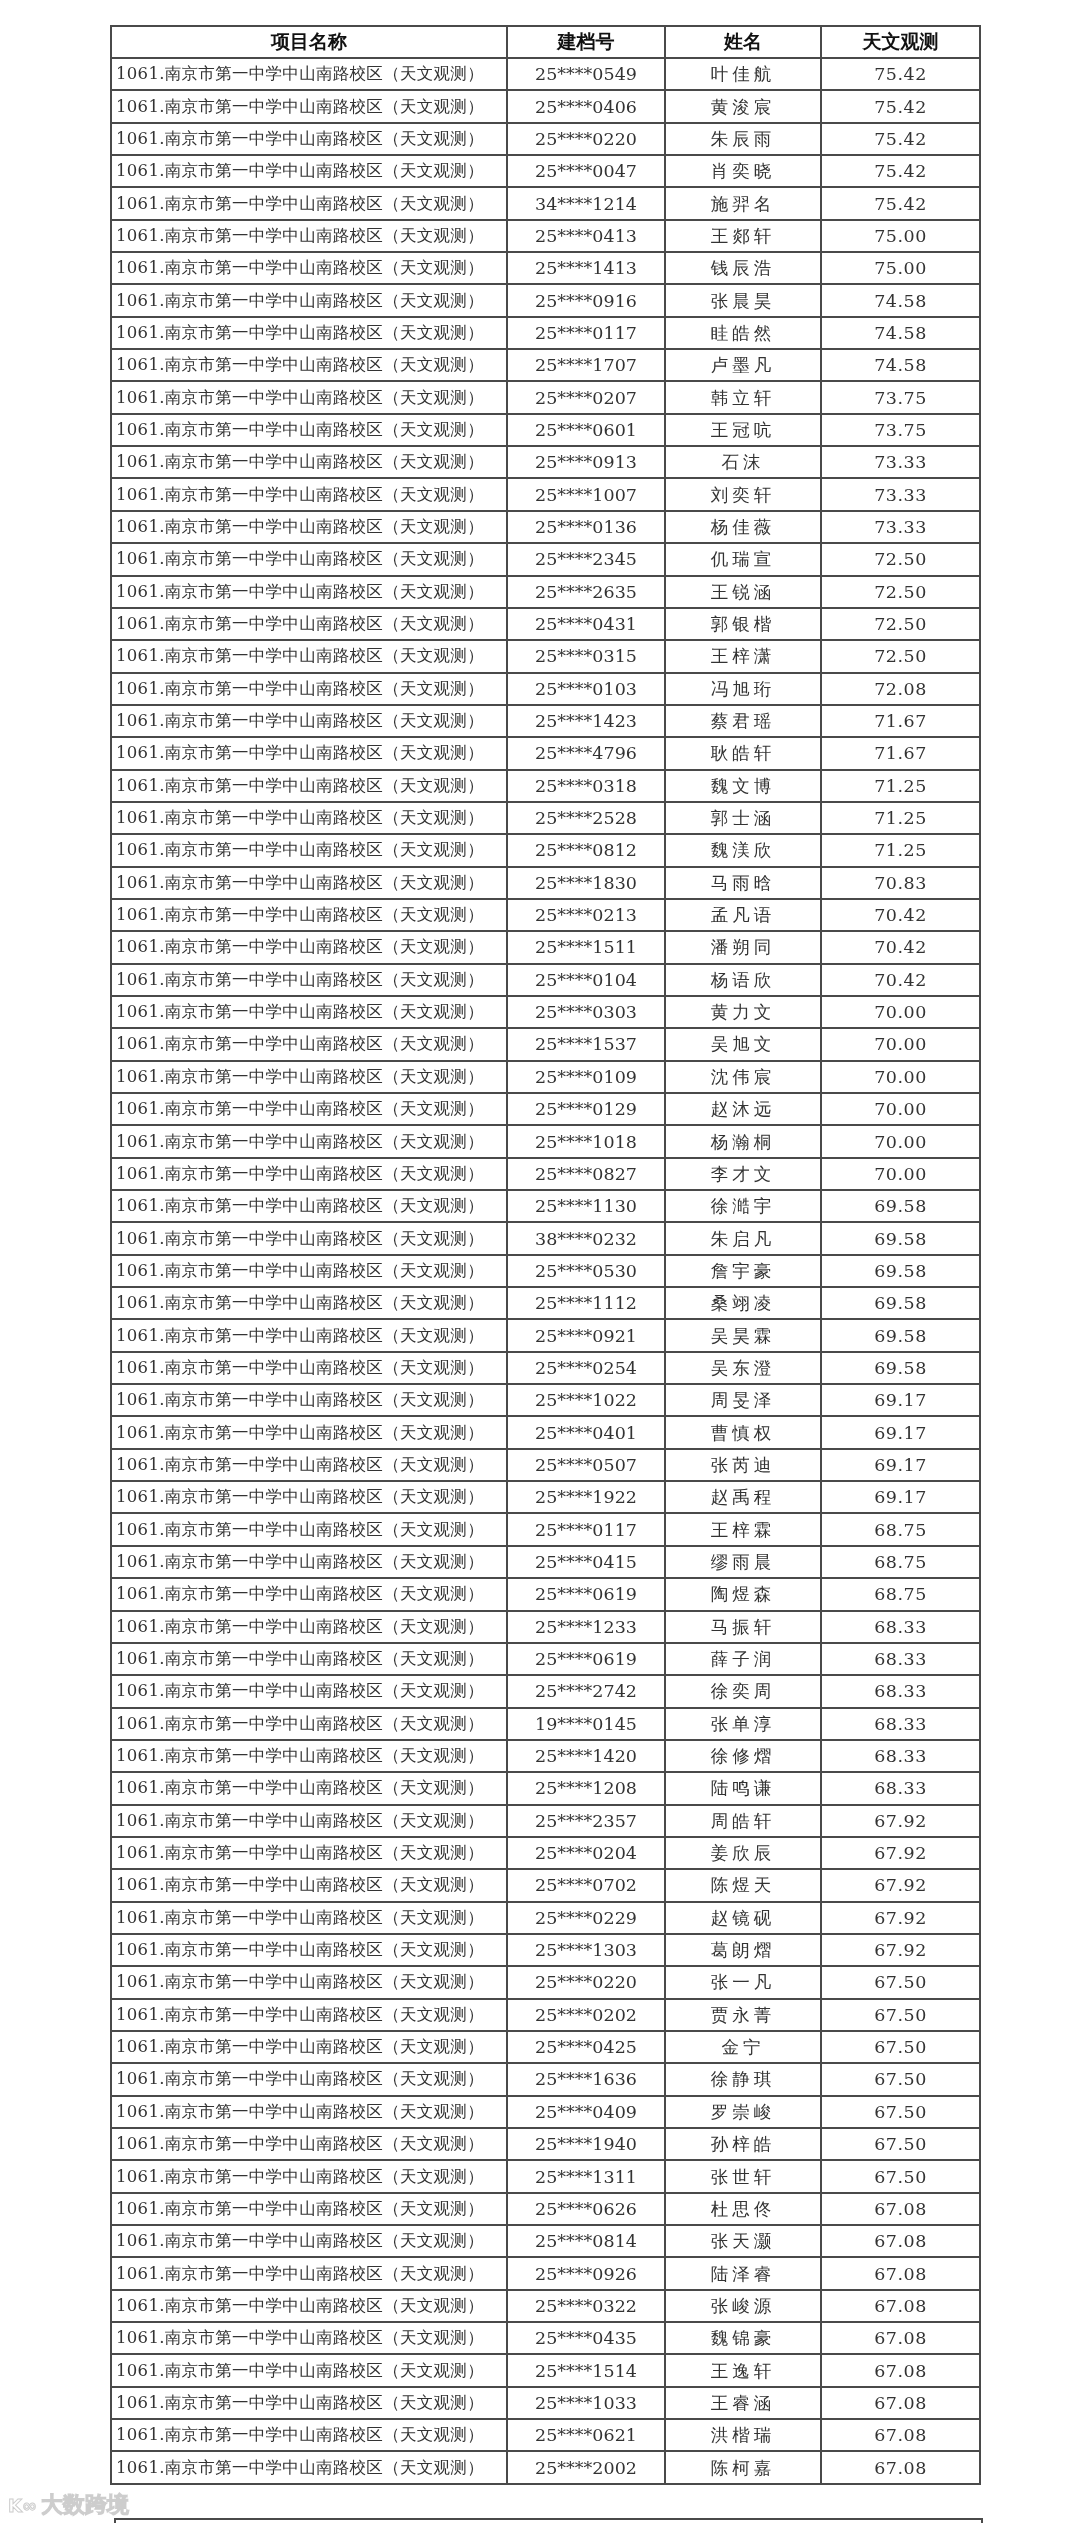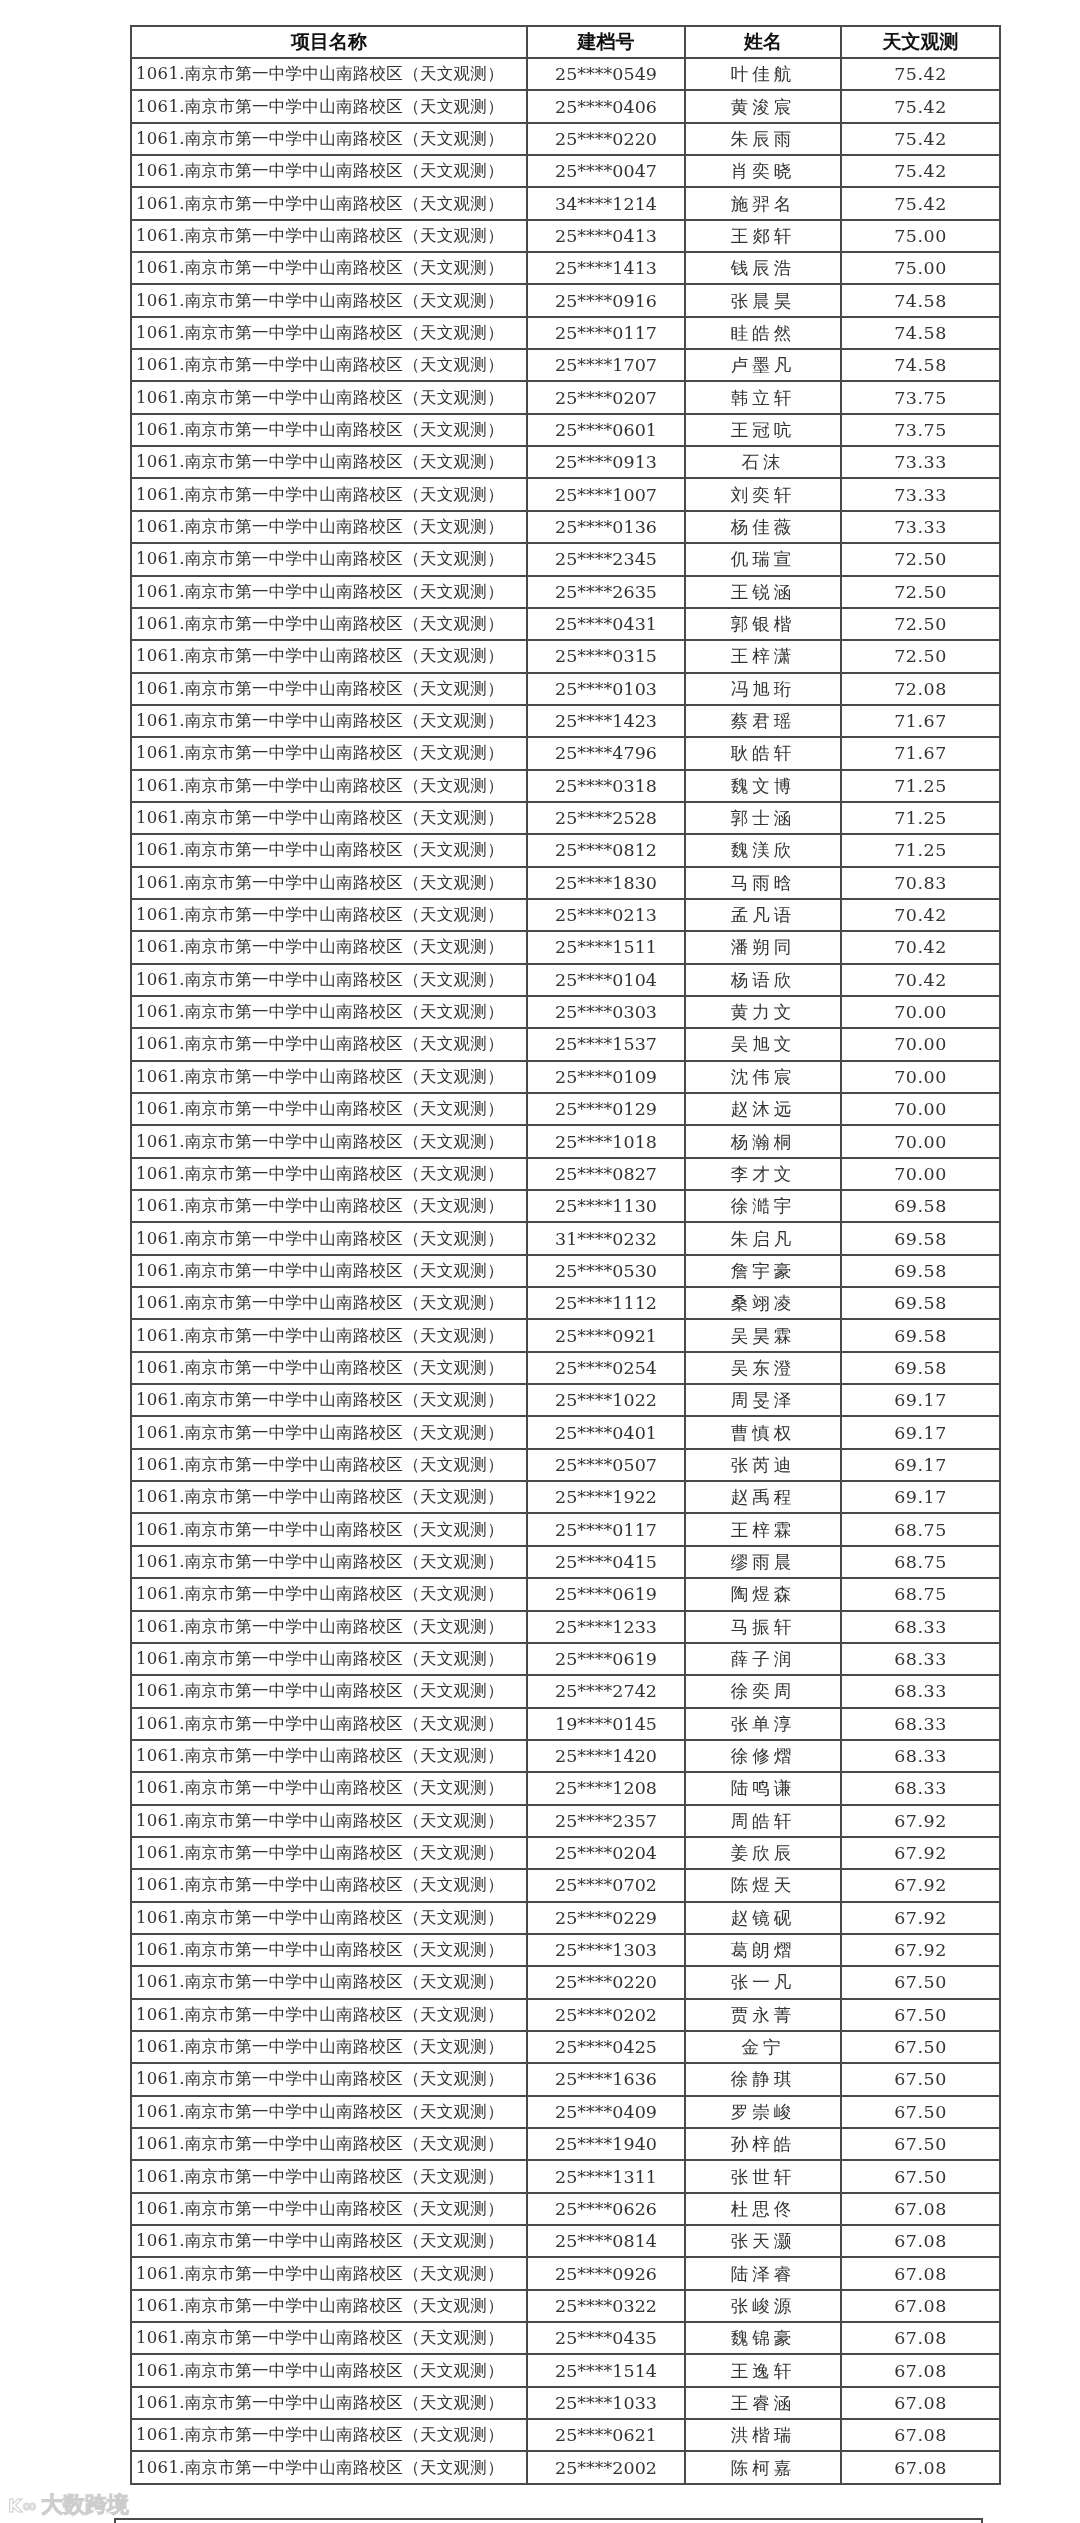--- a/index.html
+++ b/index.html
@@ -1,18 +1,18 @@
 <!DOCTYPE html>
 <html><head>
 <meta charset="utf-8">
 <style>
   html, body { margin: 0; padding: 0; background: #ffffff; }
   body { width: 1080px; height: 2523px; position: relative; overflow: hidden; }
   .results-table {
-    position: absolute; left: 130px; top: 25px;
+    position: absolute; left: 110px; top: 25px;
     border-collapse: collapse; table-layout: fixed;
     width: 869px;
     font-family: "DejaVu Serif", "Liberation Serif", serif;
     color: #333333;
   }
   .results-table col.c1 { width: 396px; }
   .results-table col.c2 { width: 158px; }
   .results-table col.c3 { width: 156px; }
   .results-table col.c4 { width: 159px; }
   .results-table th, .results-table td {
@@ -270,21 +270,21 @@
         <td class="score">70.00</td>
       </tr>
       <tr>
         <td class="project">1061.南京市第一中学中山南路校区（天文观测）</td>
         <td class="fid">25****1130</td>
         <td class="name">徐澔宇</td>
         <td class="score">69.58</td>
       </tr>
       <tr>
         <td class="project">1061.南京市第一中学中山南路校区（天文观测）</td>
-        <td class="fid">31****0232</td>
+        <td class="fid">38****0232</td>
         <td class="name">朱启凡</td>
         <td class="score">69.58</td>
       </tr>
       <tr>
         <td class="project">1061.南京市第一中学中山南路校区（天文观测）</td>
         <td class="fid">25****0530</td>
         <td class="name">詹宇豪</td>
         <td class="score">69.58</td>
       </tr>
       <tr>

